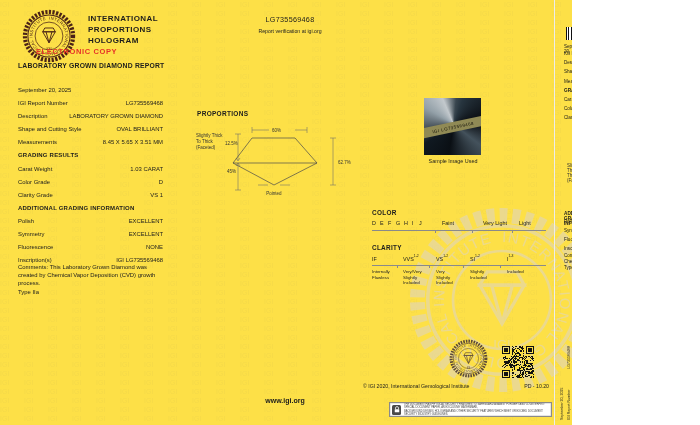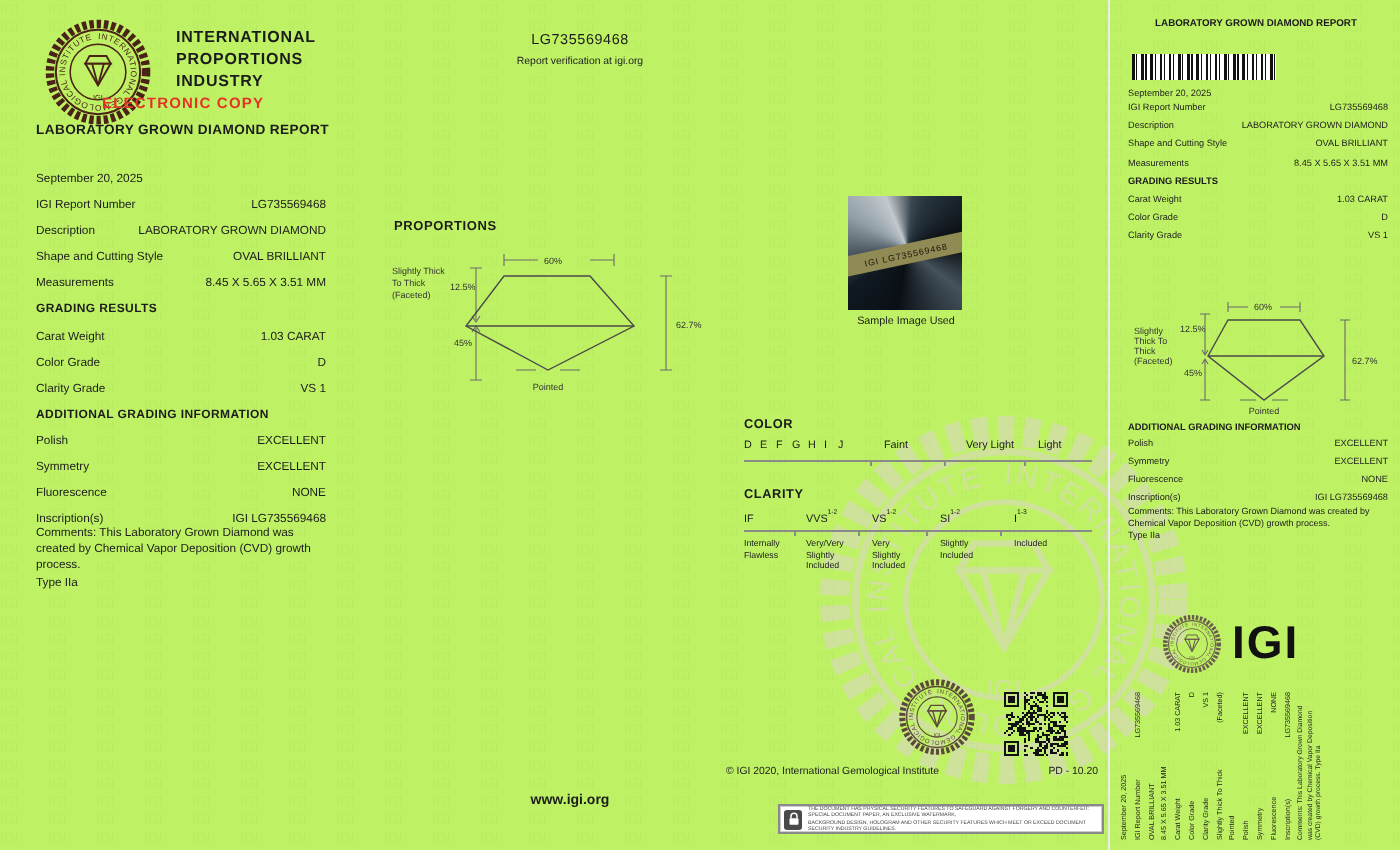--- a/index.html
+++ b/index.html
@@ -1,22 +1,22 @@
 <!DOCTYPE html>
 <html><head>
 <meta charset="utf-8">
 <style>
   html,body{margin:0;padding:0;background:#fff;}
-  .page{position:relative;width:700px;height:425px;background:#bef264;overflow:hidden;
+  .page{position:relative;width:572px;height:425px;background:#fde047;overflow:hidden;
         font-family:"Liberation Sans",sans-serif;color:#1c1c1c;}
   .abs{position:absolute;}
   .kv{display:flex;justify-content:space-between;white-space:nowrap;}
   
   .org-name{left:88px;top:13px;font-size:8px;font-weight:bold;line-height:11px;letter-spacing:.4px;}
-  .electronic{left:51px;top:47px;font-size:7.5px;font-weight:bold;letter-spacing:.6px;color:#e63329;}
+  .electronic{left:36px;top:47px;font-size:7.5px;font-weight:bold;letter-spacing:.6px;color:#e63329;}
   .report-title{left:18px;top:62px;font-size:6.8px;font-weight:bold;letter-spacing:.2px;}
   .main-fields{left:18px;top:87px;width:145px;font-size:5.9px;}
   .main-fields .kv{margin-bottom:7.1px;}
   .main-fields .sec{font-weight:bold;font-size:6px;margin-bottom:7.1px;letter-spacing:.2px;}
   .main-fields .date-line{margin-bottom:7.1px;}
   .comments{left:18px;top:263px;width:143px;font-size:5.9px;line-height:8.2px;}
   
   .topmid{left:240px;top:15px;width:100px;text-align:center;}
   .topmid .num{font-size:7.2px;letter-spacing:.3px;}
   .topmid .ver{font-size:5.2px;margin-top:4px;color:#222;}
@@ -109,21 +109,21 @@
   </svg>
 
   <div class="abs foldline"></div>
 
   <svg class="abs" style="left:22px;top:9px;color:#4a2317" width="54" height="54" viewBox="0 0 64 64">
     <use href="#igi-seal"></use>
   </svg>
   <div class="abs org-name">
     <div>INTERNATIONAL</div>
     <div>PROPORTIONS</div>
-    <div>INDUSTRY</div>
+    <div>HOLOGRAM</div>
   </div>
   <div class="abs electronic">ELECTRONIC COPY</div>
   <div class="abs report-title">LABORATORY GROWN DIAMOND REPORT</div>
 
   <div class="abs main-fields">
     <div class="date-line">September 20, 2025</div>
     <div class="kv">
       <span>IGI Report Number</span>
       <span>LG735569468</span>
     </div>

